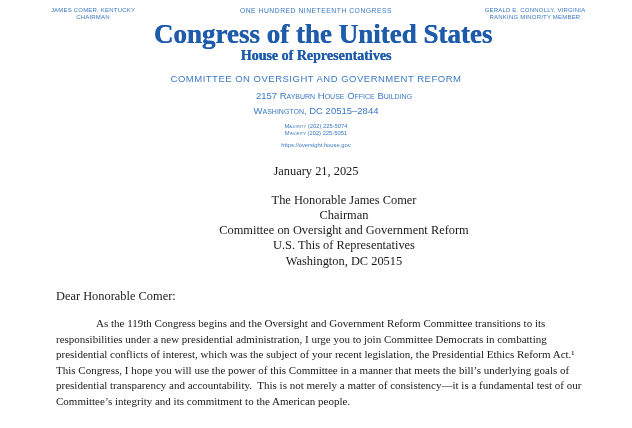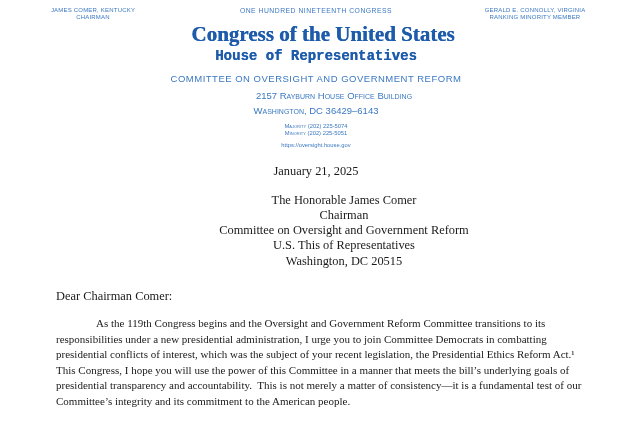--- a/index.html
+++ b/index.html
@@ -38,30 +38,30 @@
   .session {
     padding-top: 7px;
     font-size: 6.8px;
     letter-spacing: 0.5px;
     color: #3a78c2;
   }
   .main-title {
     margin-top: 8px;
     font-family: "Liberation Serif", serif;
     font-weight: bold;
-    font-size: 21px;
+    font-size: 27px;
     line-height: 24px;
     color: #1e5cab;
     letter-spacing: 0px;
     text-shadow: 0.4px 0 0 #1e5cab;
     margin-left: 14px;
   }
   .sub-title {
     margin-top: 2px;
-    font-family: Liberation Mono, monospace;
+    font-family: Liberation Serif, serif;
     font-weight: bold;
     font-size: 14px;
     line-height: 16px;
     color: #1e5cab;
     text-shadow: 0.3px 0 0 #1e5cab;
   }
   .committee {
     margin-top: 9px;
     font-size: 9.5px;
     letter-spacing: 0.5px;
@@ -131,37 +131,37 @@
     <div class="corner right">
       <div>GERALD E. CONNOLLY, VIRGINIA</div>
       <div>RANKING MINORITY MEMBER</div>
     </div>
 
     <div class="session">ONE HUNDRED NINETEENTH CONGRESS</div>
     <div class="main-title">Congress of the United States</div>
     <div class="sub-title">House of Representatives</div>
     <div class="committee">COMMITTEE ON OVERSIGHT AND GOVERNMENT REFORM</div>
     <div class="addr addr1">2157 Rayburn House Office Building</div>
-    <div class="addr addr2">Washington, DC 36429–6143</div>
+    <div class="addr addr2">Washington, DC 20515–2844</div>
 
     <div class="phones">
       <div><span class="label">Majority</span> <span>(202) 225-5074</span></div>
       <div><span class="label">Minority</span> <span>(202) 225-5051</span></div>
     </div>
 
     <a class="website" href="#">https://oversight.house.gov</a>
   </header>
 
   <div class="date-line">January 21, 2025</div>
 
   <div class="recipient">
     <div>The Honorable James Comer</div>
     <div>Chairman</div>
     <div>Committee on Oversight and Government Reform</div>
     <div>U.S. This of Representatives</div>
     <div>Washington, DC 20515</div>
   </div>
 
-  <div class="salutation">Dear Chairman Comer:</div>
+  <div class="salutation">Dear Honorable Comer:</div>
 
   <div class="body-paragraph">As the 119th Congress begins and the Oversight and Government Reform Committee transitions to its responsibilities under a new presidential administration, I urge you to join Committee Democrats in combatting presidential conflicts of interest, which was the subject of your recent legislation, the Presidential Ethics Reform Act.¹  This Congress, I hope you will use the power of this Committee in a manner that meets the bill’s underlying goals of presidential transparency and accountability.  This is not merely a matter of consistency—it is a fundamental test of our Committee’s integrity and its commitment to the American people.</div>
 
 </div>
 
 </body></html>

